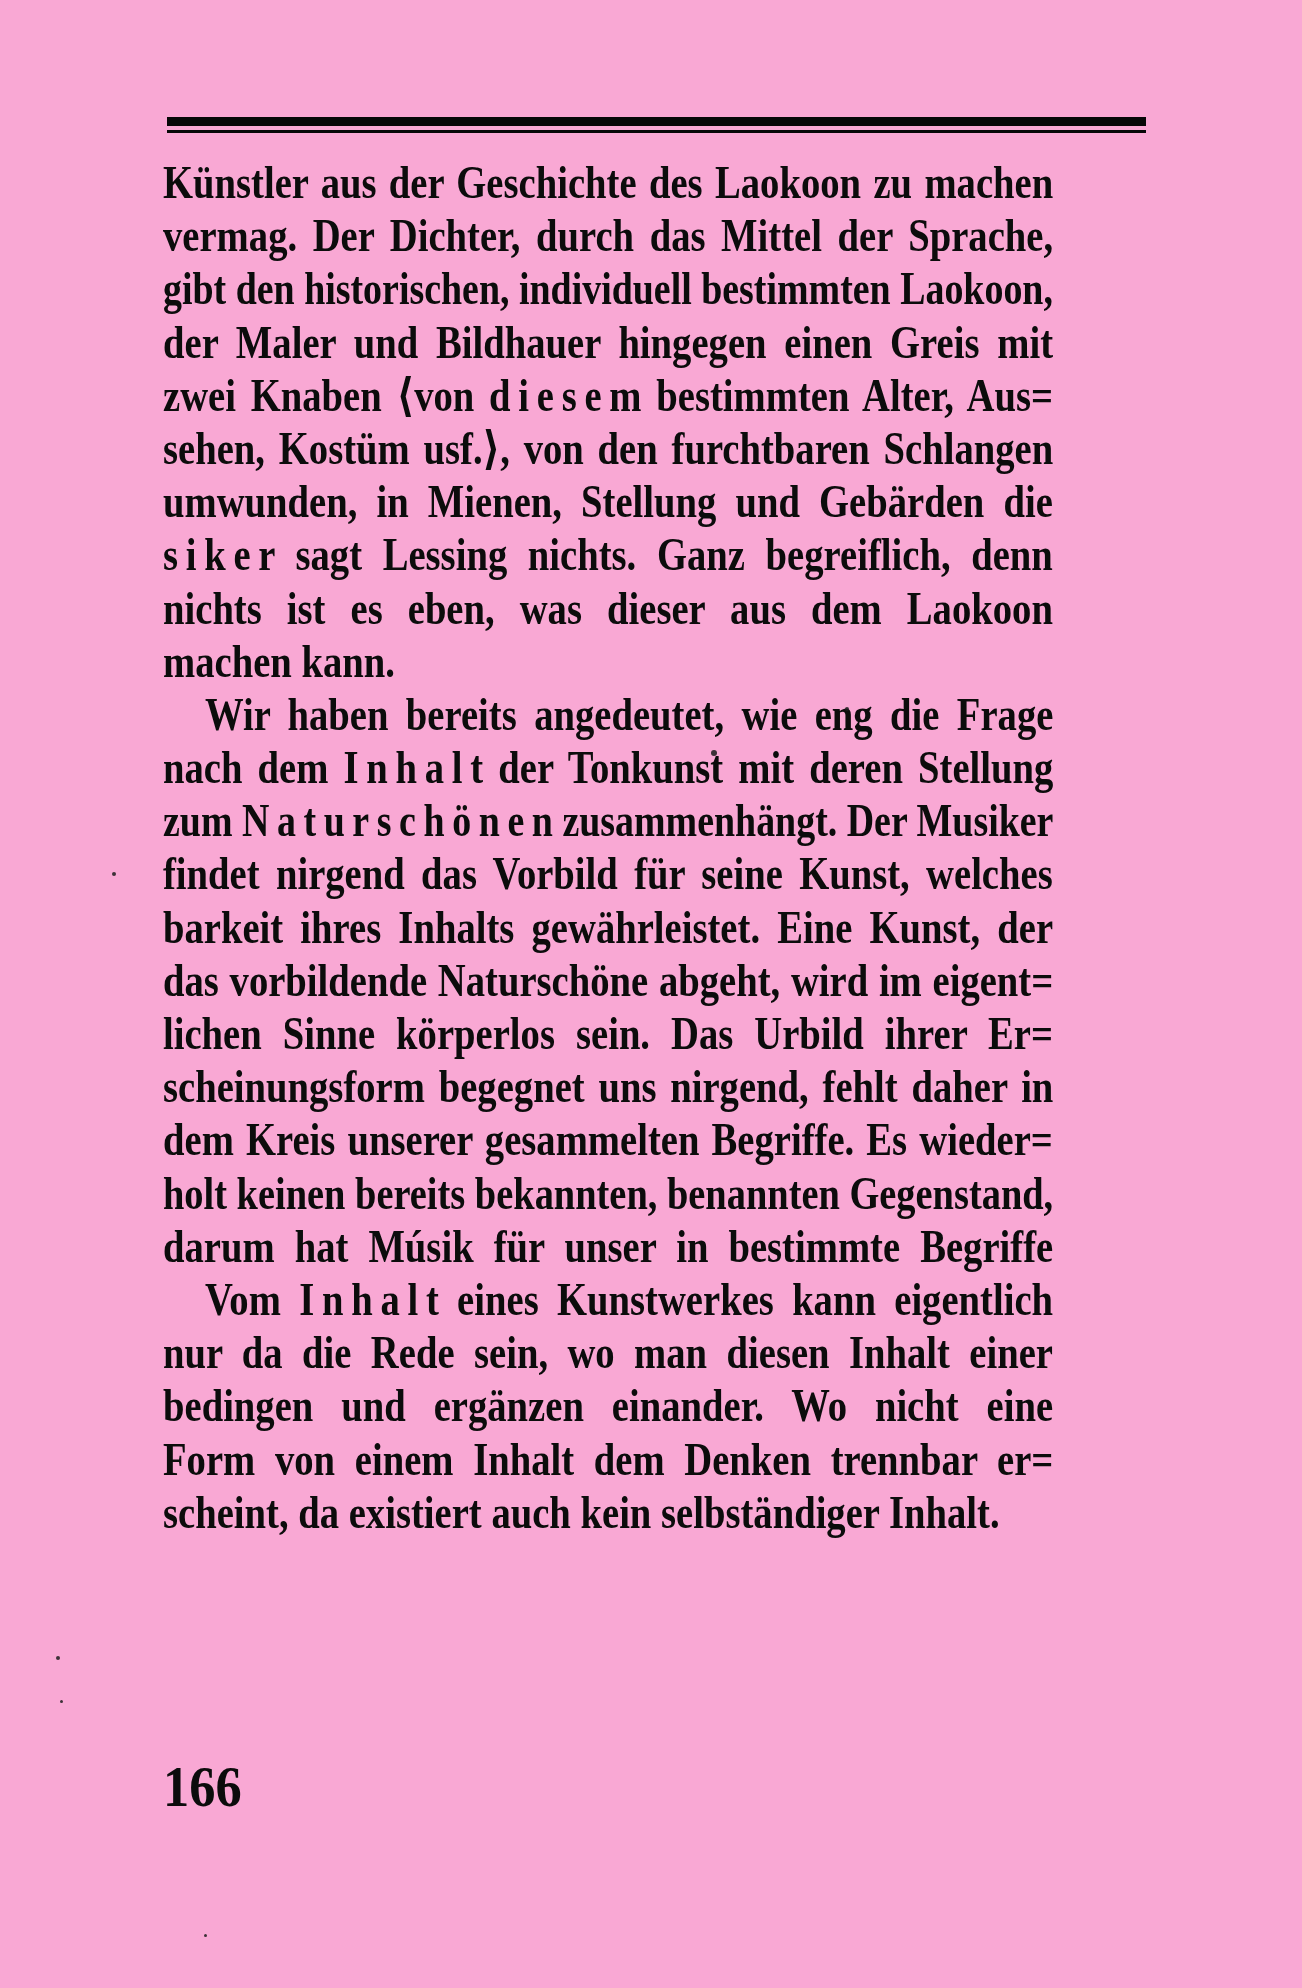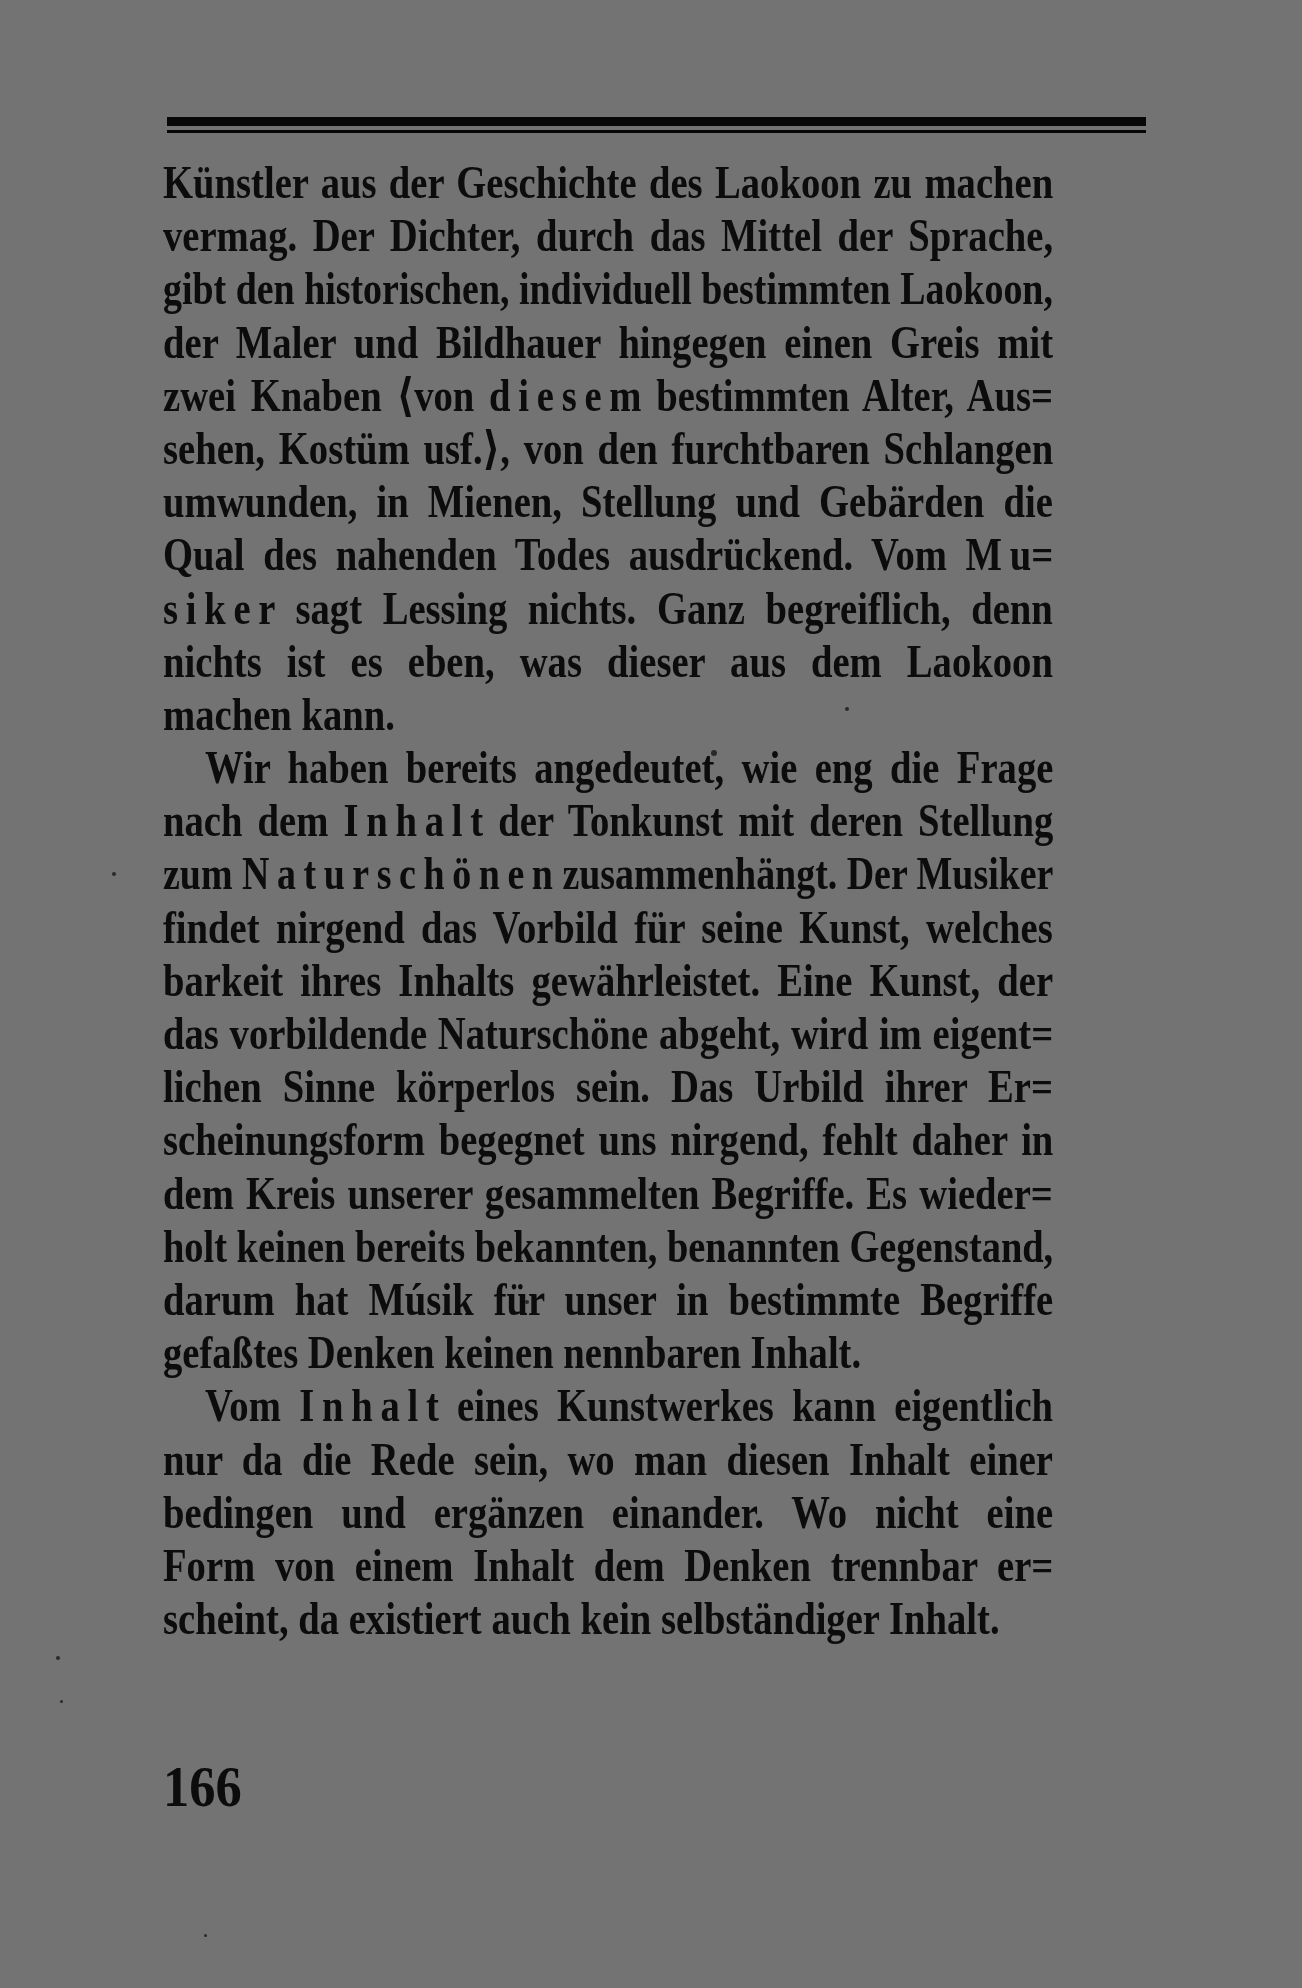--- a/index.html
+++ b/index.html
@@ -1,19 +1,19 @@
 <!DOCTYPE html>
 <html><head>
 <meta charset="utf-8">
 <style>
   html,body { margin:0; padding:0; background:#e8e8e8; }
   .page {
     position:relative;
     width:1302px; height:1988px;
-    background:#737373;
+    background:#f9a8d4;
     overflow:hidden;
     font-family:"Liberation Serif","DejaVu Serif",serif;
     color:#0c0c0c;
   }
   .rule {
     position:absolute;
     left:167px; top:117px;
     width:979px; height:4px;
     border-top:9px solid #070707;
     border-bottom:3px solid #070707;
@@ -56,36 +56,34 @@
   <div class="rule"></div>
 
   <div class="textblock">
     <div class="line"><span style="transform: scaleX(0.84); word-spacing: 3.21769px;">Künstler aus der Geschichte des Laokoon zu machen</span></div>
     <div class="line"><span style="transform: scaleX(0.84); word-spacing: 7.07483px;">vermag. Der Dichter, durch das Mittel der Sprache,</span></div>
     <div class="line"><span style="transform: scaleX(0.824074);">gibt den historischen, individuell bestimmten Laokoon,</span></div>
     <div class="line"><span style="transform: scaleX(0.84); word-spacing: 9.64626px;">der Maler und Bildhauer hingegen einen Greis mit</span></div>
     <div class="line"><span style="transform: scaleX(0.84); word-spacing: 6.0873px;">zwei Knaben ⟨von d i e s e m bestimmten Alter, Aus=</span></div>
     <div class="line"><span style="transform: scaleX(0.84); word-spacing: 4.92063px;">sehen, Kostüm usf.⟩, von den furchtbaren Schlangen</span></div>
     <div class="line"><span style="transform: scaleX(0.84); word-spacing: 11.254px;">umwunden, in Mienen, Stellung und Gebärden die</span></div>
-    <div class="line"><span style="transform: scaleX(0.84); word-spacing: 10.754px;">Qual des nahenden Todes ausdrückend. Vom M u=</span></div>
     <div class="line"><span style="transform: scaleX(0.84); word-spacing: 13.0873px;">s i k e r sagt Lessing nichts. Ganz begreiflich, denn</span></div>
     <div class="line"><span style="transform: scaleX(0.84); word-spacing: 18.3155px;">nichts ist es eben, was dieser aus dem Laokoon</span></div>
     <div class="line pend"><span style="transform: scaleX(0.84);">machen kann.</span></div>
     <div class="line indent"><span style="transform: scaleX(0.84); word-spacing: 9.21769px;">Wir haben bereits angedeutet, wie eng die Frage</span></div>
     <div class="line"><span style="transform: scaleX(0.84); word-spacing: 6.5034px;">nach dem I n h a l t der Tonkunst mit deren Stellung</span></div>
     <div class="line"><span style="transform: scaleX(0.824074);">zum N a t u r s c h ö n e n zusammenhängt. Der Musiker</span></div>
     <div class="line"><span style="transform: scaleX(0.84); word-spacing: 7.93197px;">findet nirgend das Vorbild für seine Kunst, welches</span></div>
     <div class="line"><span style="transform: scaleX(0.84); word-spacing: 8.92063px;">barkeit ihres Inhalts gewährleistet. Eine Kunst, der</span></div>
     <div class="line"><span style="transform: scaleX(0.84); word-spacing: 1.25397px;">das vorbildende Naturschöne abgeht, wird im eigent=</span></div>
     <div class="line"><span style="transform: scaleX(0.84); word-spacing: 13.5034px;">lichen Sinne körperlos sein. Das Urbild ihrer Er=</span></div>
     <div class="line"><span style="transform: scaleX(0.84); word-spacing: 4.92063px;">scheinungsform begegnet uns nirgend, fehlt daher in</span></div>
     <div class="line"><span style="transform: scaleX(0.84); word-spacing: 2.92063px;">dem Kreis unserer gesammelten Begriffe. Es wieder=</span></div>
     <div class="line"><span style="transform: scaleX(0.834897);">holt keinen bereits bekannten, benannten Gegenstand,</span></div>
     <div class="line"><span style="transform: scaleX(0.84); word-spacing: 12.3605px;">darum hat Músik für unser in bestimmte Begriffe</span></div>
-    <div class="line pend"><span style="transform: scaleX(0.84);">gefaßtes Denken keinen nennbaren Inhalt.</span></div>
     <div class="line indent"><span style="transform: scaleX(0.84); word-spacing: 10.3048px;">Vom I n h a l t eines Kunstwerkes kann eigentlich</span></div>
     <div class="line"><span style="transform: scaleX(0.84); word-spacing: 11.6138px;">nur da die Rede sein, wo man diesen Inhalt einer</span></div>
     <div class="line"><span style="transform: scaleX(0.84); word-spacing: 21.754px;">bedingen und ergänzen einander. Wo nicht eine</span></div>
     <div class="line"><span style="transform: scaleX(0.84); word-spacing: 11.932px;">Form von einem Inhalt dem Denken trennbar er=</span></div>
     <div class="line pend"><span style="transform: scaleX(0.84);">scheint, da existiert auch kein selbständiger Inhalt.</span></div>
   </div>
 
   <div class="pageno"><span>166</span></div>
 
   <div class="speck" style="left:711px;top:750px;width:6px;height:6px;"></div>

